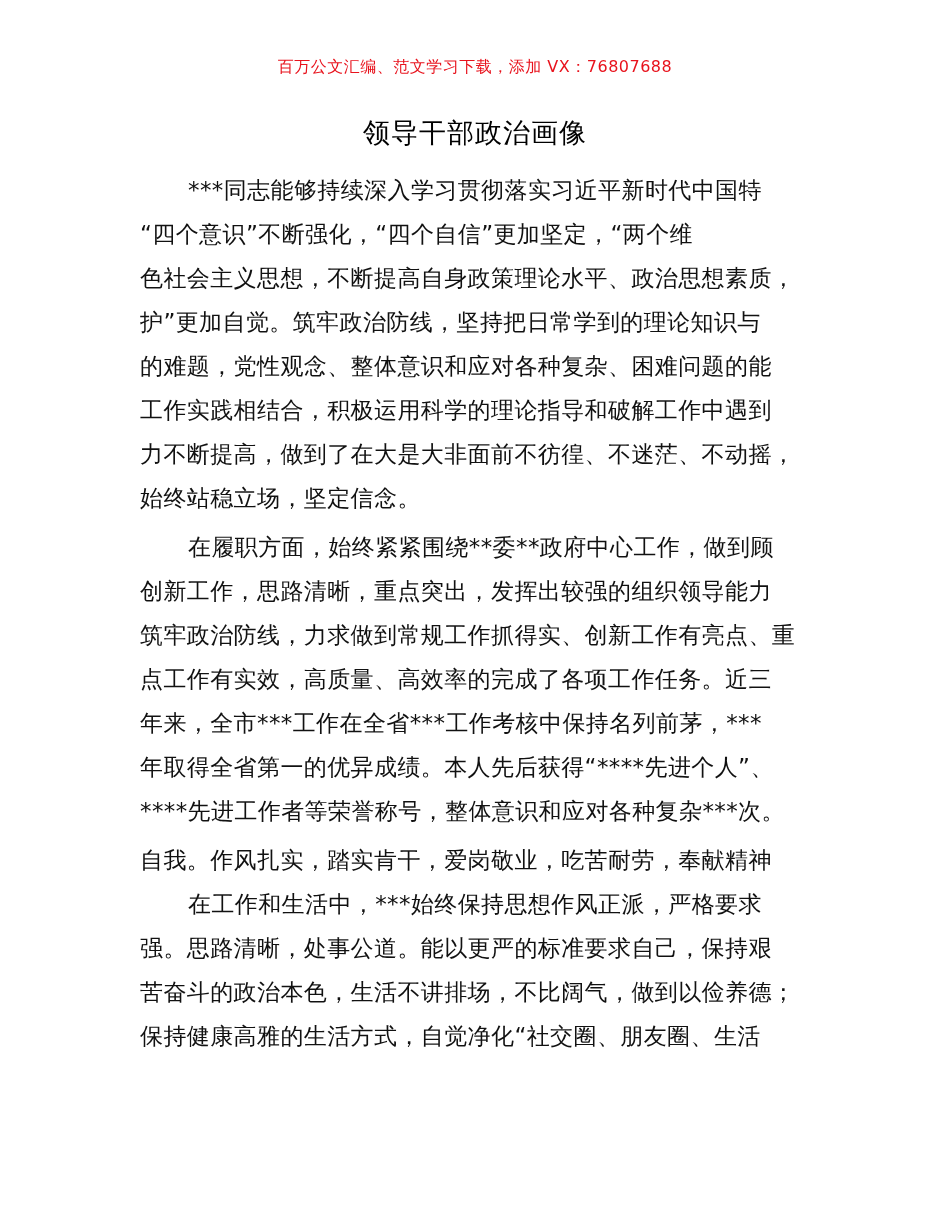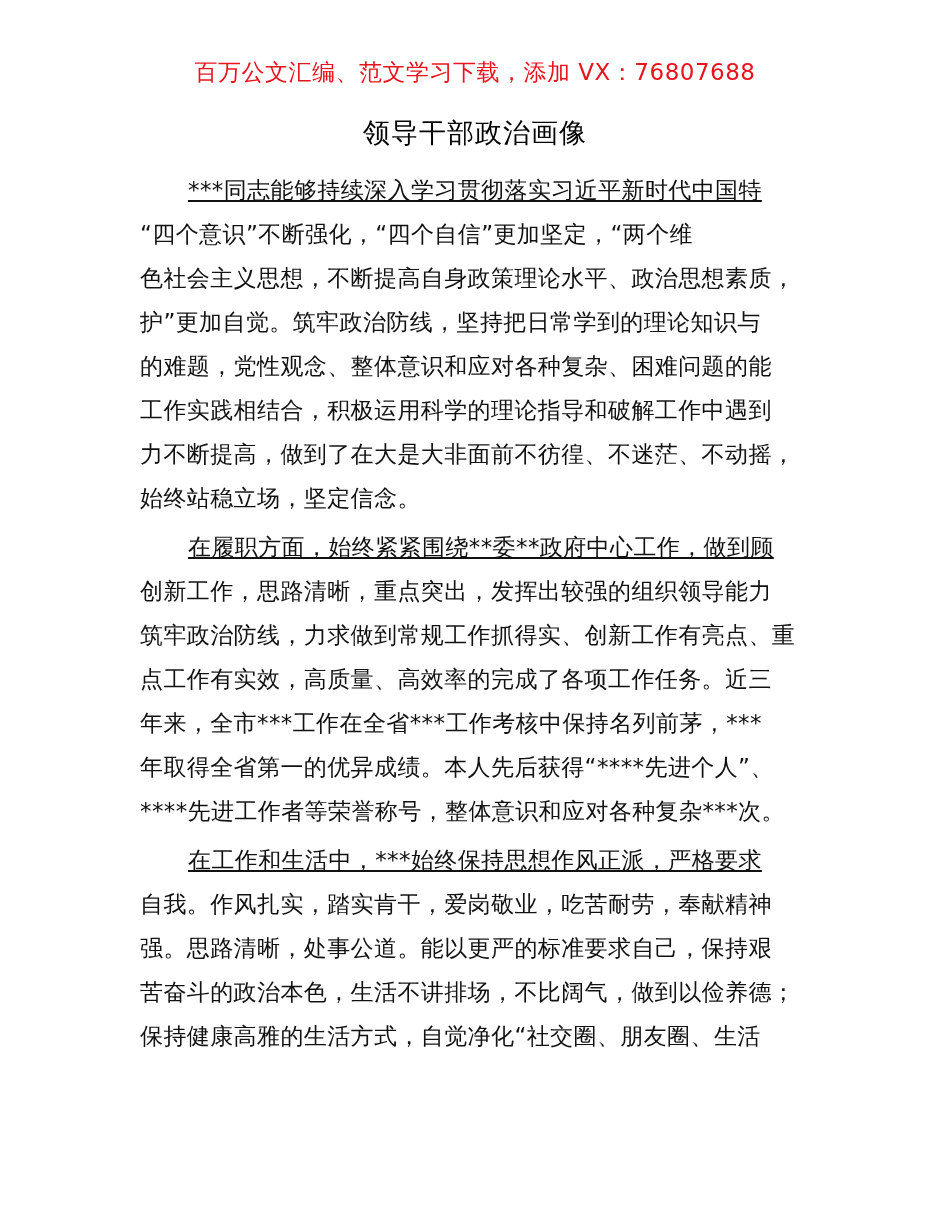--- a/index.html
+++ b/index.html
@@ -1,21 +1,21 @@
 <!DOCTYPE html>
 <html><head>
 <meta charset="utf-8">
 <style>
   html, body { margin: 0; padding: 0; background: #ffffff; }
   body { width: 950px; height: 1230px; position: relative; overflow: hidden; font-family: "DejaVu Sans", "Liberation Sans", sans-serif; color: #111; }
-  .watermark { position: absolute; top: 57px; left: 0; width: 950px; text-align: center; color: #e8131d; font-size: 23px; letter-spacing: 0.5px; }
+  .watermark { position: absolute; top: 57px; left: 0; width: 950px; text-align: center; color: #e8131d; font-size: 16px; letter-spacing: 0.5px; }
   .title { position: absolute; top: 115px; left: 0; width: 950px; text-align: center; font-size: 27px; color: #000000; letter-spacing: 1px; }
   .body { position: absolute; top: 168px; left: 140px; width: 690px; }
   .line { font-size: 23px; line-height: 44px; height: 44px; white-space: nowrap; letter-spacing: 0.4px; }
-  .indent { padding-left: 48px; text-decoration: underline; }
+  .indent { padding-left: 48px; }
   .para-gap { height: 5px; }
 </style>
 </head>
 <body>
 
 <div class="watermark">百万公文汇编、范文学习下载，添加 VX：76807688</div>
 
 <div class="title">领导干部政治画像</div>
 
 <div class="body">
@@ -34,19 +34,19 @@
     <div class="line indent">在履职方面，始终紧紧围绕**委**政府中心工作，做到顾</div>
     <div class="line">创新工作，思路清晰，重点突出，发挥出较强的组织领导能力</div>
     <div class="line">筑牢政治防线，力求做到常规工作抓得实、创新工作有亮点、重</div>
     <div class="line">点工作有实效，高质量、高效率的完成了各项工作任务。近三</div>
     <div class="line">年来，全市***工作在全省***工作考核中保持名列前茅，***</div>
     <div class="line">年取得全省第一的优异成绩。本人先后获得“****先进个人”、</div>
     <div class="line">****先进工作者等荣誉称号，整体意识和应对各种复杂***次。</div>
   </div>
   <div class="para-gap"></div>
   <div>
+    <div class="line">自我。作风扎实，踏实肯干，爱岗敬业，吃苦耐劳，奉献精神</div>
     <div class="line indent">在工作和生活中，***始终保持思想作风正派，严格要求</div>
-    <div class="line">自我。作风扎实，踏实肯干，爱岗敬业，吃苦耐劳，奉献精神</div>
     <div class="line">强。思路清晰，处事公道。能以更严的标准要求自己，保持艰</div>
     <div class="line">苦奋斗的政治本色，生活不讲排场，不比阔气，做到以俭养德；</div>
     <div class="line">保持健康高雅的生活方式，自觉净化“社交圈、朋友圈、生活</div>
   </div>
 </div>
 
 </body></html>

